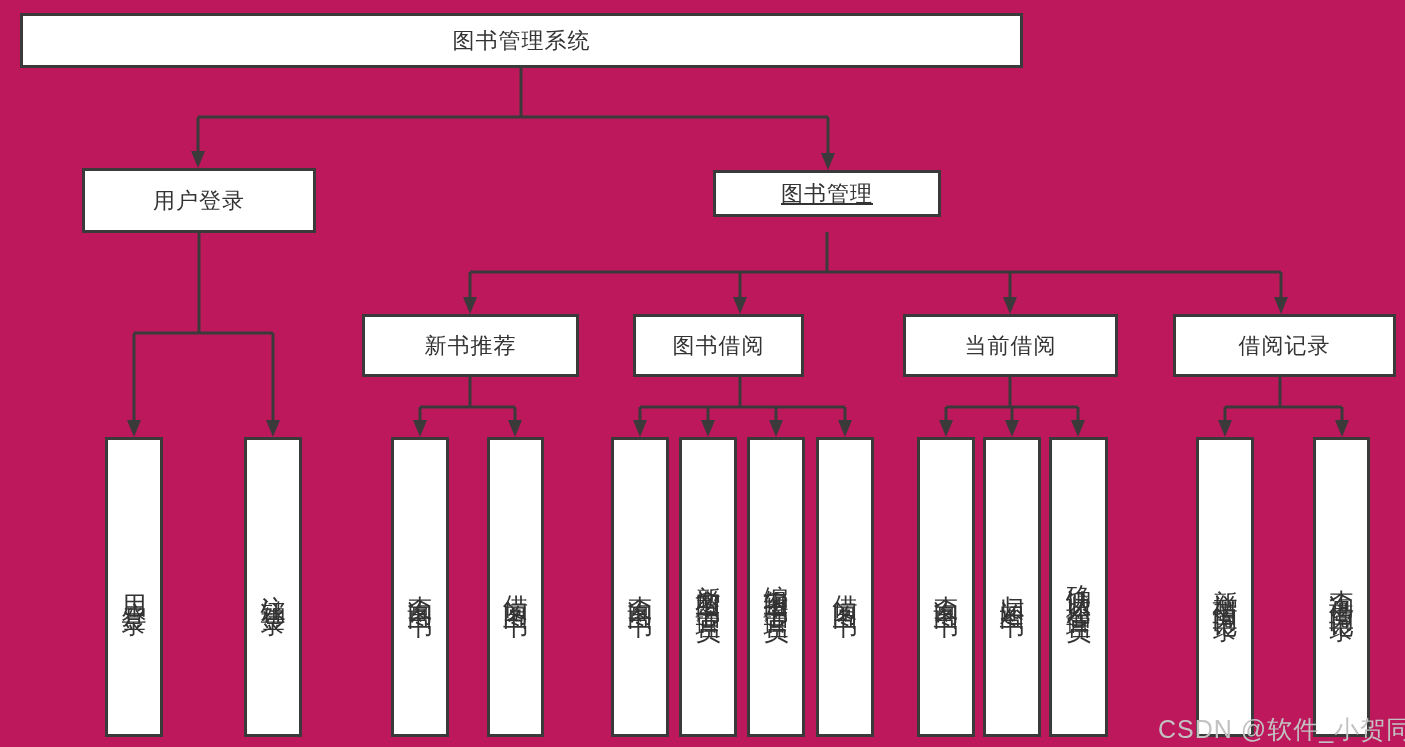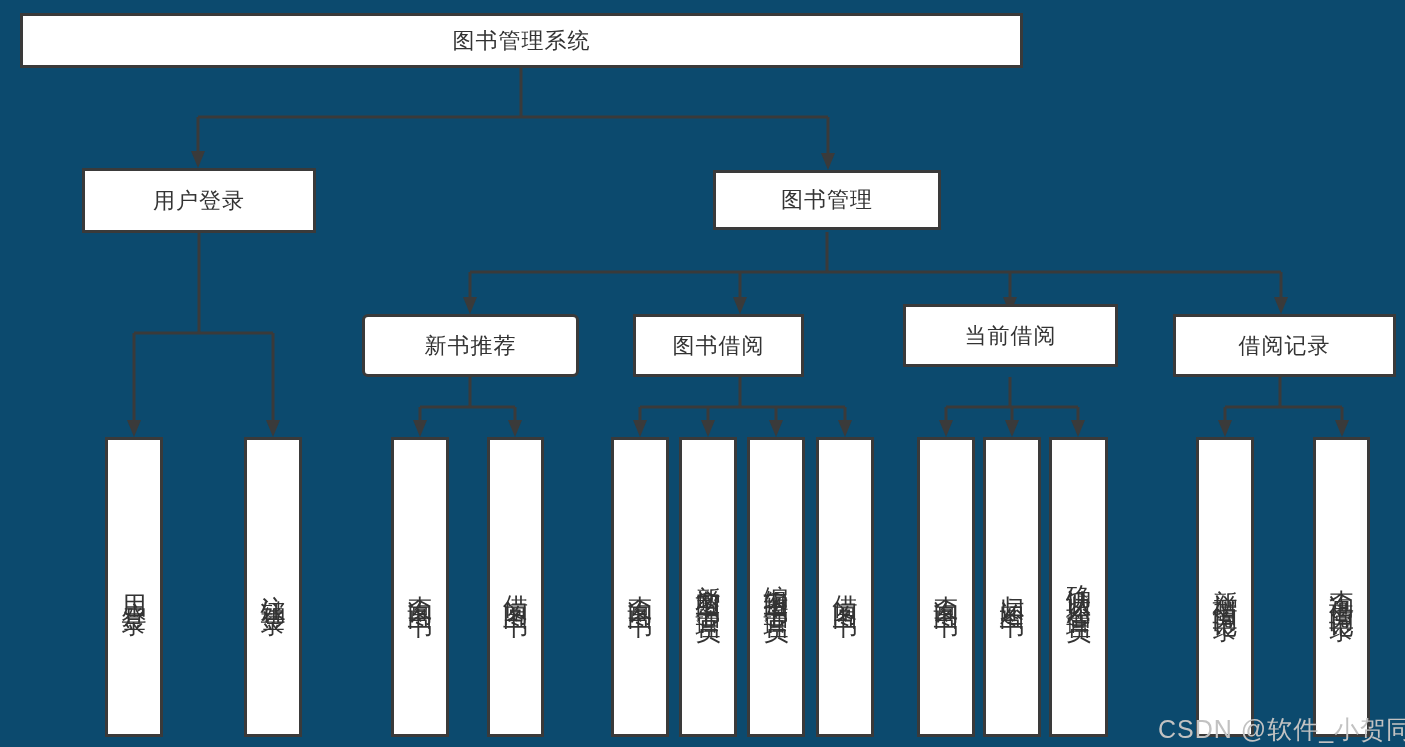--- a/index.html
+++ b/index.html
@@ -1,19 +1,19 @@
 <!DOCTYPE html>
 <html><head>
 <meta charset="utf-8">
 <style>
   html,body{margin:0;padding:0;background:#ffffff;}
   #canvas{
     position:relative;
     width:1405px;height:747px;
-    background:#0c4a6e;
+    background:#be185d;
     font-family:"Liberation Sans","DejaVu Sans",sans-serif;
     overflow:hidden;
   }
   #connectors{position:absolute;left:0;top:0;width:1405px;height:747px;z-index:1;}
   .hbox{
     position:absolute;
     box-sizing:border-box;
     border:3px solid #3a3a3a;
     background:#ffffff;
     display:flex;align-items:center;justify-content:center;
@@ -97,31 +97,31 @@
     </g>
   </svg>
 
   <div class="hbox" style="left:20px;top:13px;width:1003px;height:55px;">
     <span>图书管理系统</span>
   </div>
 
   <div class="hbox" style="left:82px;top:168px;width:234px;height:65px;">
     <span>用户登录</span>
   </div>
-  <div class="hbox" style="left:713px;top:170px;width:228px;height:60px;">
+  <div class="hbox" style="left:713px;top:170px;width:228px;height:47px;text-decoration:underline;">
     <span>图书管理</span>
   </div>
 
-  <div class="hbox" style="left:362px;top:314px;width:217px;height:63px;border-radius:6px;">
+  <div class="hbox" style="left:362px;top:314px;width:217px;height:63px;">
     <span>新书推荐</span>
   </div>
   <div class="hbox" style="left:633px;top:314px;width:171px;height:63px;">
     <span>图书借阅</span>
   </div>
-  <div class="hbox" style="left:903px;top:304px;width:215px;height:63px;">
+  <div class="hbox" style="left:903px;top:314px;width:215px;height:63px;">
     <span>当前借阅</span>
   </div>
   <div class="hbox" style="left:1173px;top:314px;width:223px;height:63px;">
     <span>借阅记录</span>
   </div>
 
   <div class="vbox" style="left:105px;width:58px;">
     <span>用户登录</span>
   </div>
   <div class="vbox" style="left:244px;width:58px;">

